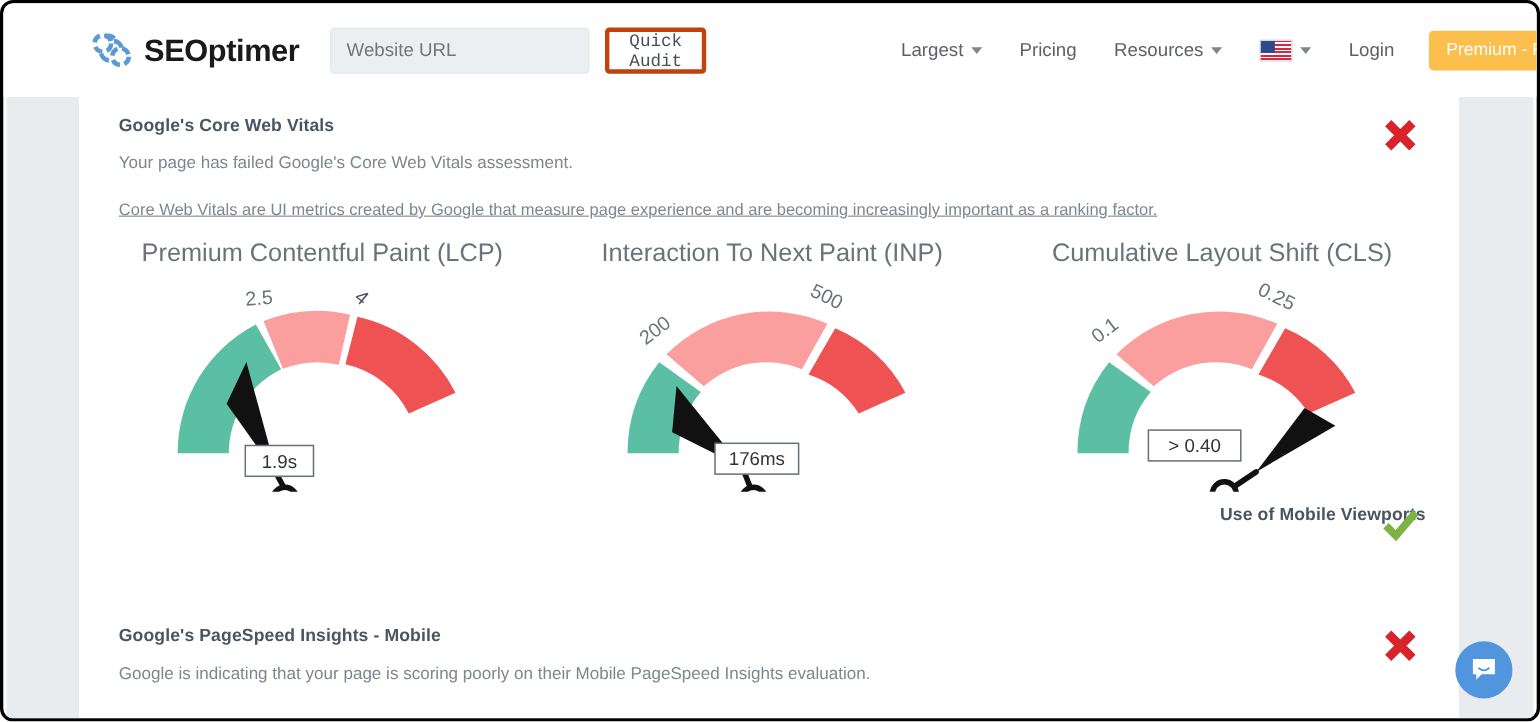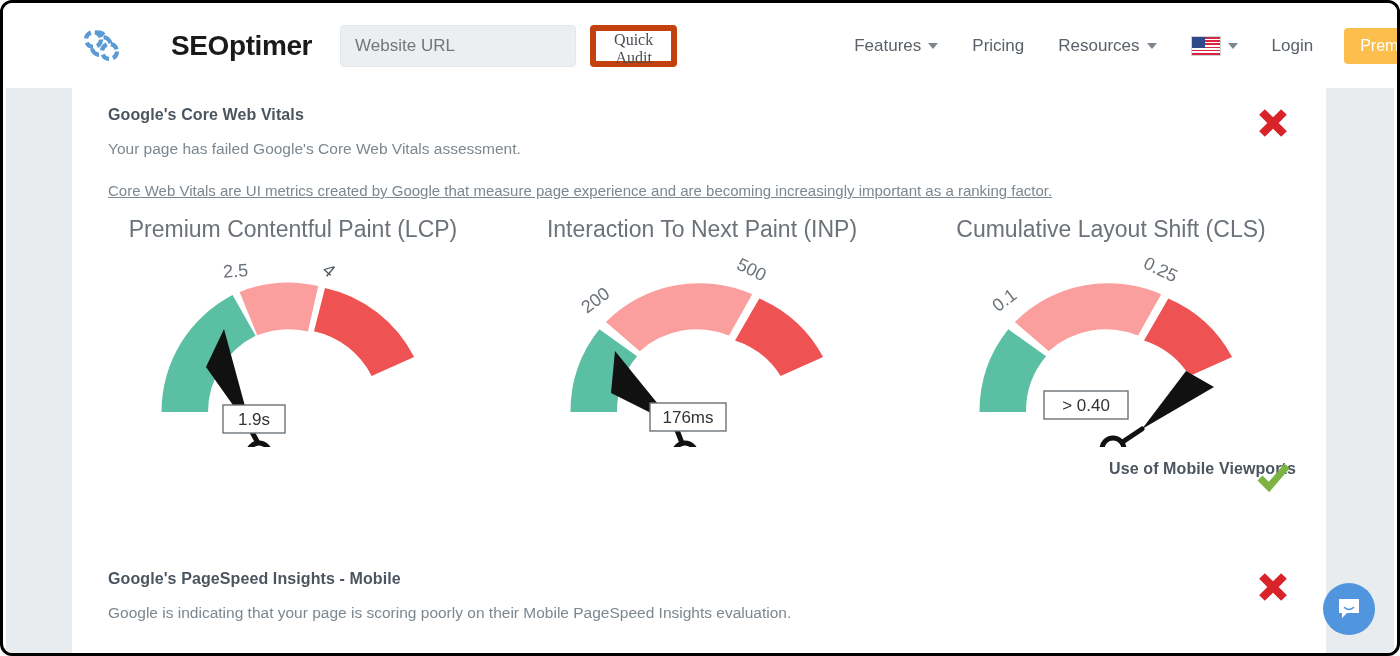--- a/index.html
+++ b/index.html
@@ -17,21 +17,21 @@
     border-radius: 12px;
     overflow: hidden;
   }
   
   .header {
     position: absolute; top:0; left:0; right:0; height: 85px;
     background: #ffffff;
     display: flex; align-items: center;
     z-index: 20;
   }
-  .brand { display:flex; align-items:center; margin-left: 78px; gap: 40px; }
+  .brand { display:flex; align-items:center; margin-left: 78px; }
   .logo-mark { width: 42px; height: 42px; position: relative; margin-right: 8px; }
   .brand-name {
     font-size: 28px; font-weight: bold; color: #1a1a1a;
     letter-spacing: -0.4px;
   }
   .url-input {
     margin-left: 28px;
     width: 236px; height: 42px;
     background: #eceff1;
     border: 1px solid #e3e7ea;
@@ -39,25 +39,25 @@
     color: #9aa3ab;
     font-size: 17px;
     padding: 0 14px;
     font-family: "Liberation Sans", sans-serif;
     outline: none;
   }
   .quick-audit {
     margin-left: 14px;
     height: 42px; padding: 0 18px;
     background: #ffffff;
-    border: 6px solid #c2410c;
+    border: 4px solid #c2410c;
     border-radius: 4px;
     font-size: 16px; color: #4a4f55;
     cursor: pointer;
-    font-family: Liberation Serif, serif;
+    font-family: Liberation Mono, monospace;
   }
   .nav { display: flex; align-items: center; margin-left: 160px; gap: 0px; }
   .nav-item {
     font-size: 17px; color: #5a6169;
     padding: 0 17px; cursor: pointer;
     display: flex; align-items: center; gap: 7px;
     white-space: nowrap;
   }
   .caret {
     width: 0; height: 0;
@@ -163,21 +163,21 @@
       </span>
       <span class="brand-name">SEOptimer</span>
     </div>
 
     <input class="url-input" type="text" placeholder="Website URL" style="">
 
     <button class="quick-audit">Quick Audit</button>
 
     <nav class="nav">
       <div class="nav-item">
-        <span>Features</span>
+        <span>Largest</span>
         <span class="caret"></span>
       </div>
       <div class="nav-item">
         <span>Pricing</span>
       </div>
       <div class="nav-item">
         <span>Resources</span>
         <span class="caret"></span>
       </div>
       <div class="nav-item">

